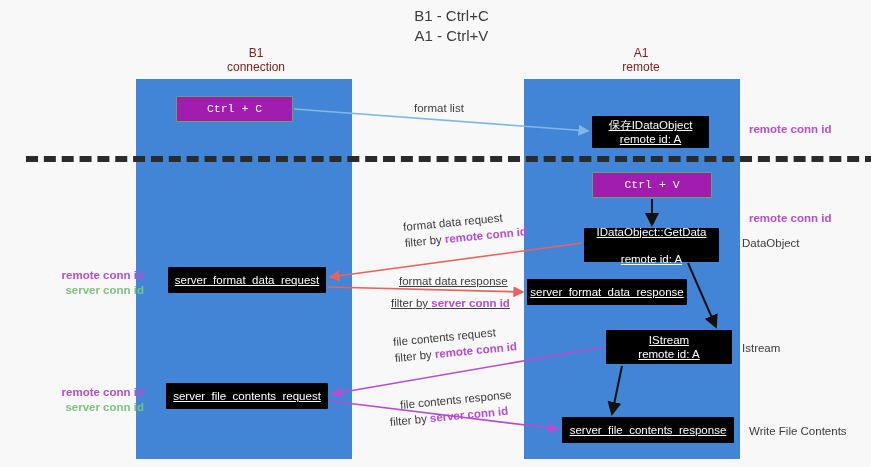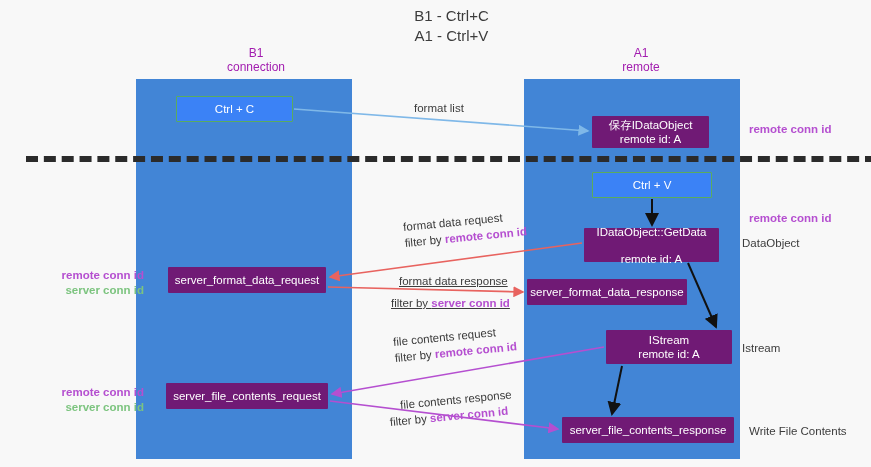--- a/index.html
+++ b/index.html
@@ -14,21 +14,21 @@
   .abs{position:absolute;}
 
   
   #title{
     left:0;top:6px;width:871px;text-align:center;
     font-size:15px;line-height:20px;color:#3c3c3c;
   }
 
   
   .colhead{
-    text-align:center;font-size:12px;line-height:14px;color:#a21caf;
+    text-align:center;font-size:12px;line-height:14px;color:#7f1d1d;
   }
   #head-b1{left:150px;top:46px;width:180px;}
   #head-a1{left:535px;top:46px;width:180px;}
 
   
   .lane{background:#4285d6;}
   #lane-b1{left:120px;top:79px;width:216px;height:380px;}
   #lane-a1{left:508px;top:79px;width:216px;height:380px;}
 
   
@@ -39,22 +39,22 @@
 
   
   .node{
     box-sizing:border-box;
     display:flex;flex-direction:column;
     align-items:center;justify-content:center;
     text-align:center;color:#ffffff;
     font-size:11.5px;line-height:14px;
     border-radius:1px;
   }
-  .green{background:#3b82f6;border:1px solid #5aab5f;}
-  .orange{background:#701a75;}
+  .green{background:#a21caf;border:1px solid #5aab5f;font-family:Liberation Mono, monospace;}
+  .orange{background:#000000;text-decoration:underline;}
   .node .l2{font-size:11.5px;}
 
   #n-ctrlc{left:160px;top:96px;width:117px;height:26px;}
   #n-save{left:576px;top:116px;width:117px;height:32px;}
   #n-ctrlv{left:576px;top:172px;width:120px;height:26px;}
   #n-getdata{left:568px;top:228px;width:135px;height:34px;gap:13px;}
   #n-sfdreq{left:152px;top:267px;width:158px;height:26px;align-items:center;}
   #n-sfdresp{left:511px;top:279px;width:160px;height:26px;}
   #n-istream{left:590px;top:330px;width:126px;height:34px;}
   #n-sfcreq{left:150px;top:383px;width:162px;height:26px;}

